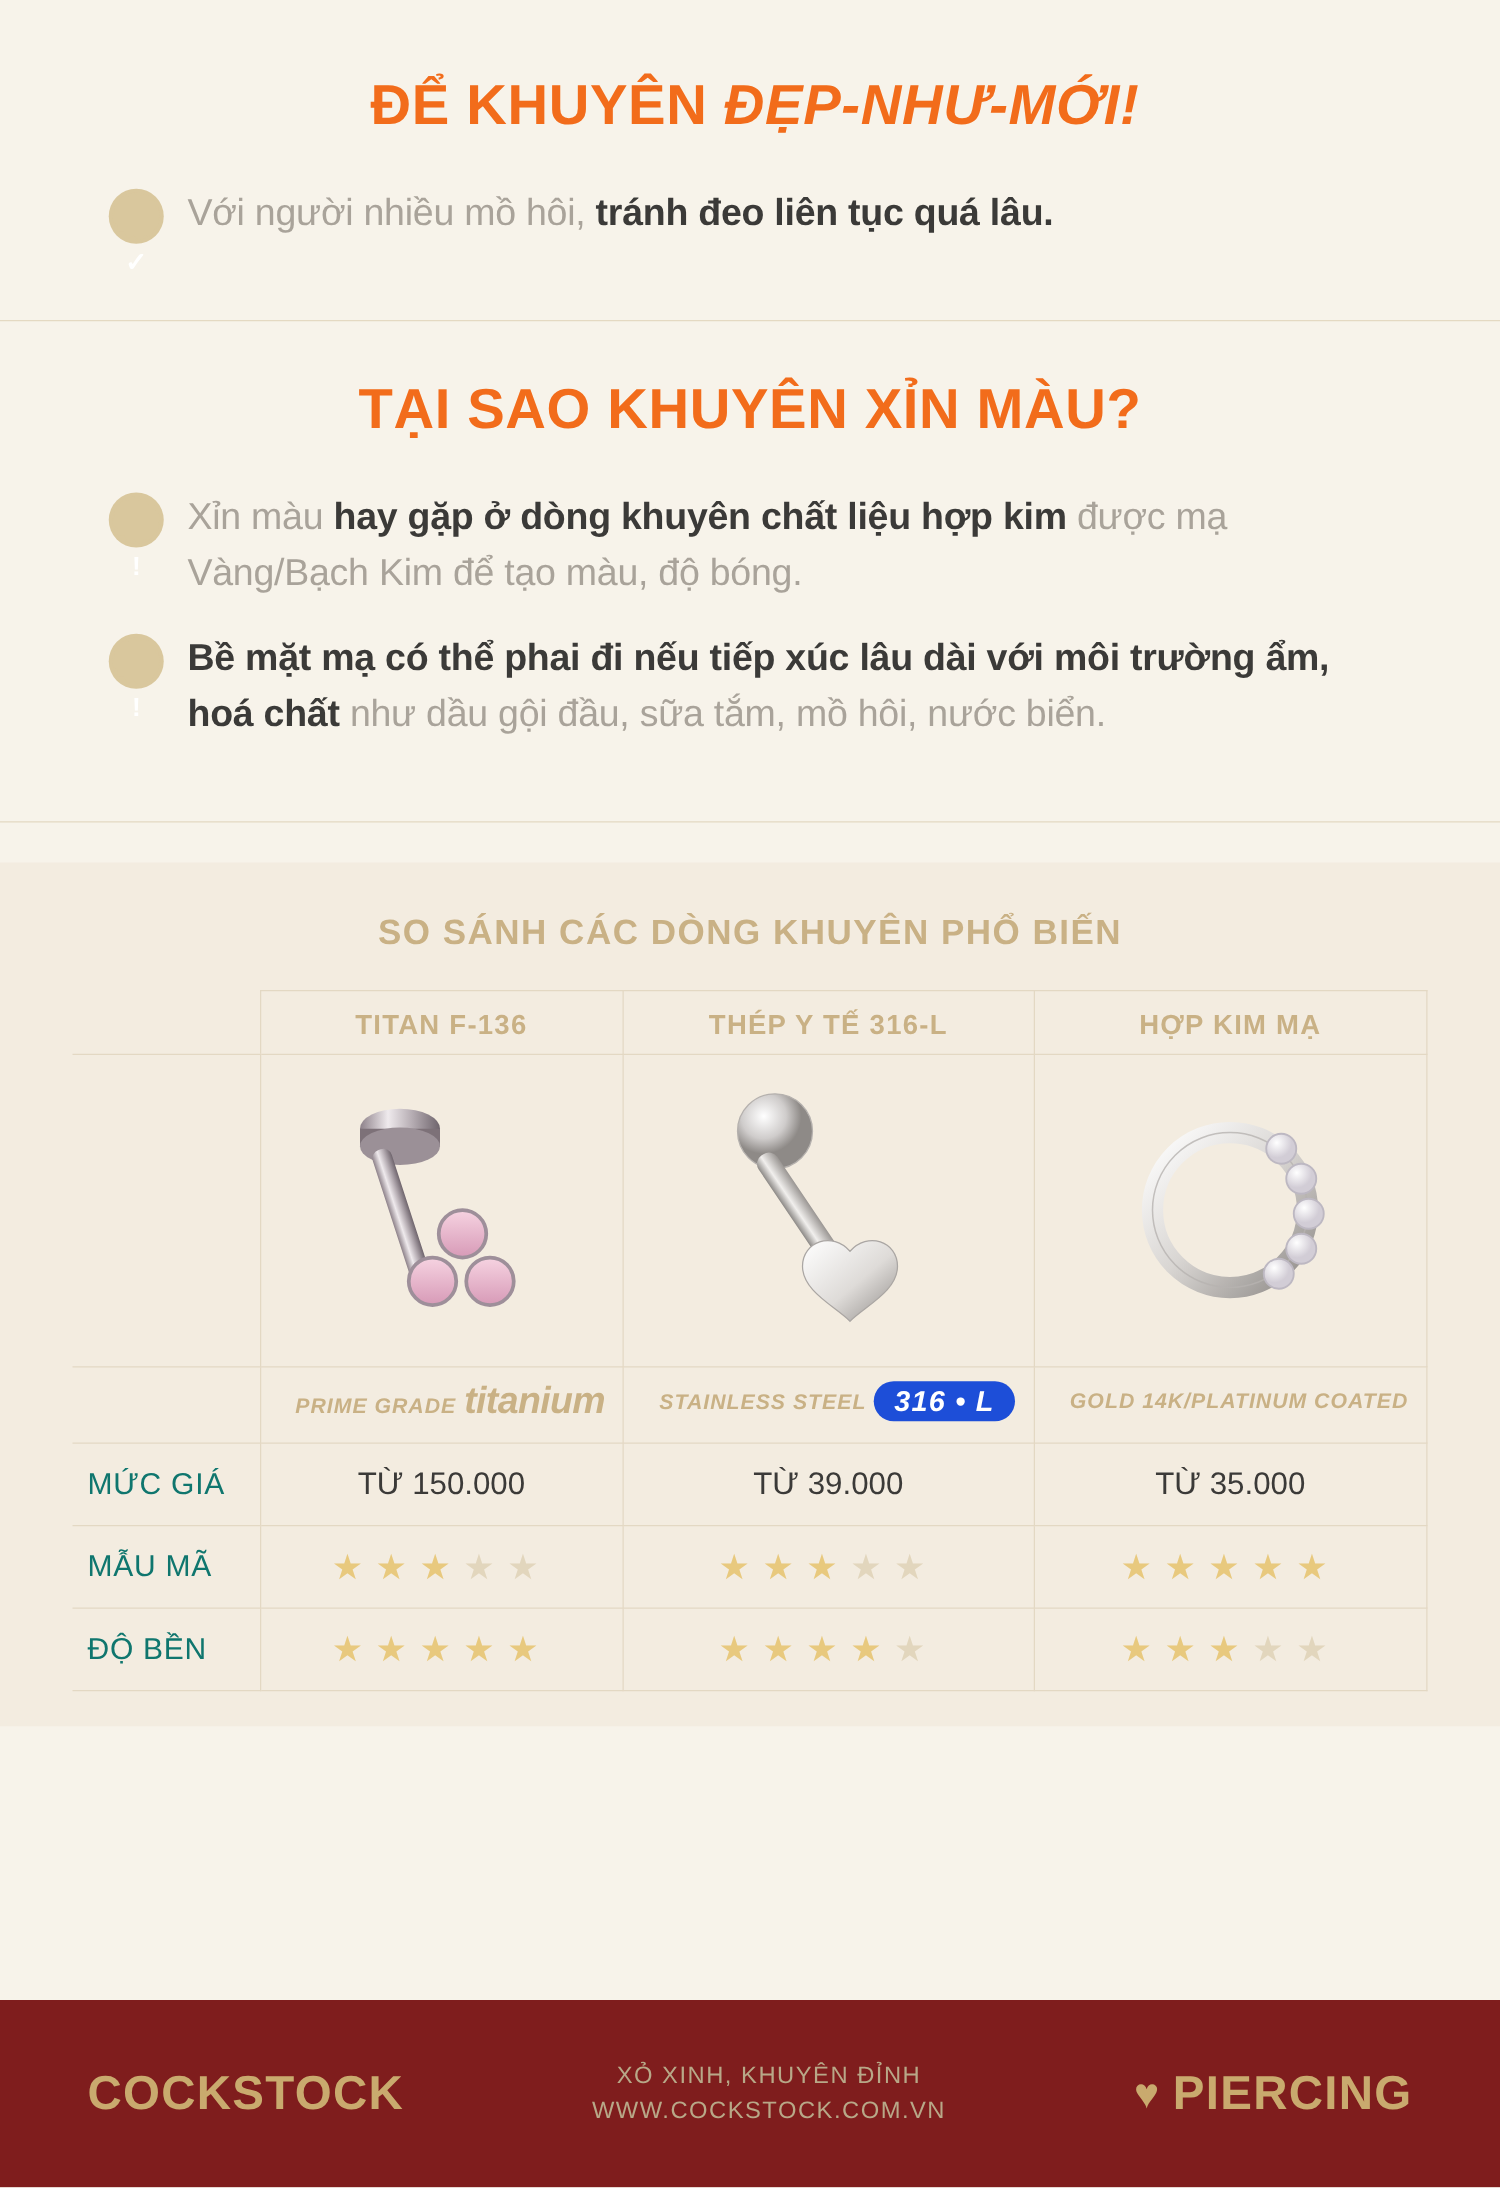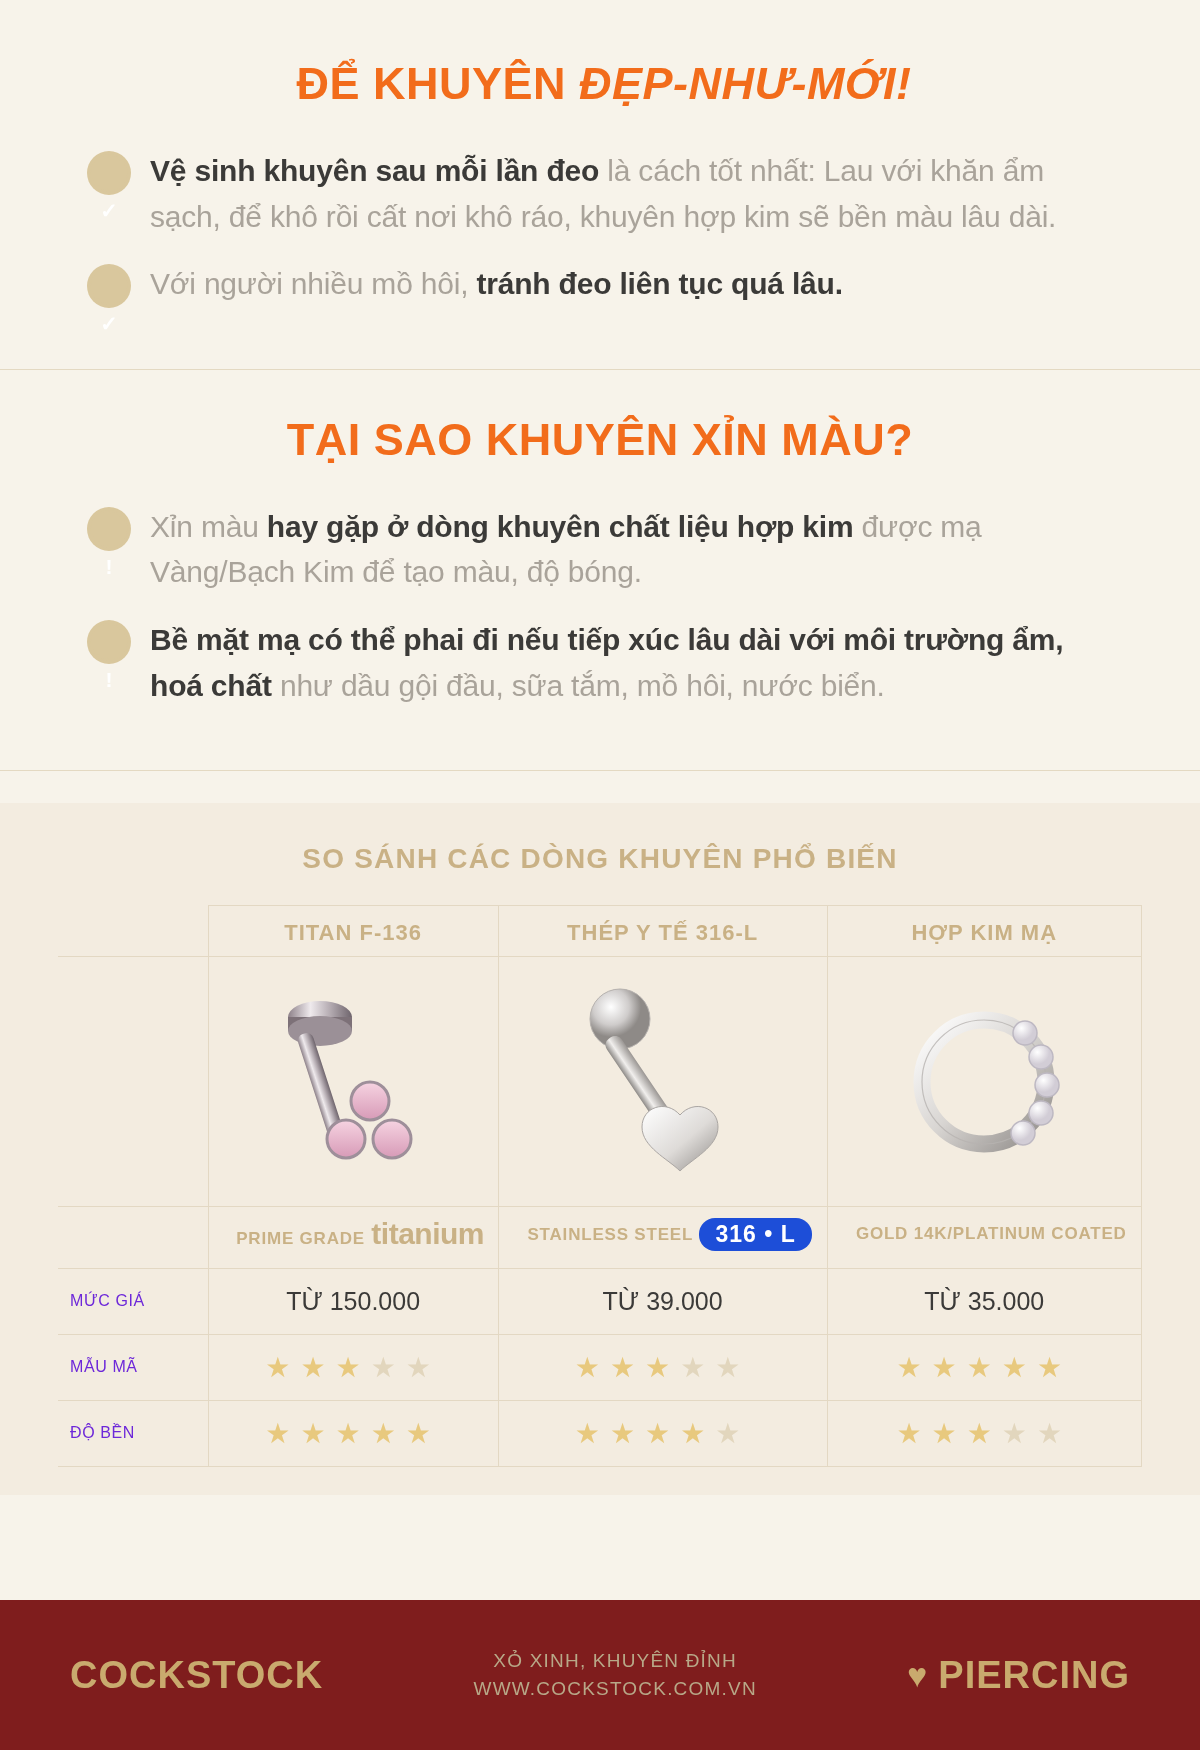--- a/index.html
+++ b/index.html
@@ -120,41 +120,42 @@
     border-collapse: collapse;
   }
   .ctable th, .ctable td {
     border: 1px solid #e3d8c3;
     text-align: center;
     vertical-align: middle;
   }
   .ctable .rowlabel {
     width: 150px;
     text-align: left;
-    color: #6d28d9;
-    font-size: 16px;
+    color: #0f766e;
+    font-size: 24px;
     letter-spacing: 0.6px;
     padding: 14px 10px 14px 12px;
     border-left: none;
   }
   .ctable .corner { border: none; border-bottom: 1px solid #e3d8c3; }
   .col-head {
     color: #c9b185;
     font-size: 22px;
     font-weight: bold;
     letter-spacing: 1px;
     padding: 14px 6px 10px 6px;
     border-top: none;
   }
   .prod-cell {
     height: 250px;
     padding: 4px;
   }
   .logo-cell {
     padding: 10px 6px 16px 20px;
+    font-style: italic;
   }
   .price-cell {
     font-size: 25px;
     color: #3b3a38;
     padding: 18px 6px;
   }
   .stars-cell {
     padding: 16px 6px;
     font-size: 28px;
     letter-spacing: 10px;
@@ -229,29 +230,20 @@
 </head>
 <body>
 
 <div class="page">
 
   <div class="section-one">
     <div class="headline">
       <span>ĐỂ KHUYÊN </span><span class="ital">ĐẸP-NHƯ-MỚI!</span>
     </div>
 
-    <div class="bullet-row">
-      <div class="badge">
-        <div class="starburst"></div>
-        <div class="glyph">✓</div>
-      </div>
-      <div class="bullet-text">
-        <span class="dark">Vệ sinh khuyên sau mỗi lần đeo</span><span> là cách tốt nhất: Lau với khăn ẩm sạch, để khô rồi cất nơi khô ráo, khuyên hợp kim sẽ bền màu lâu dài.</span>
-      </div>
-    </div>
 
     <div class="bullet-row">
       <div class="badge">
         <div class="starburst"></div>
         <div class="glyph">✓</div>
       </div>
       <div class="bullet-text">
         <span>Với người nhiều mồ hôi, </span><span class="dark">tránh đeo liên tục quá lâu.</span>
       </div>
     </div>

